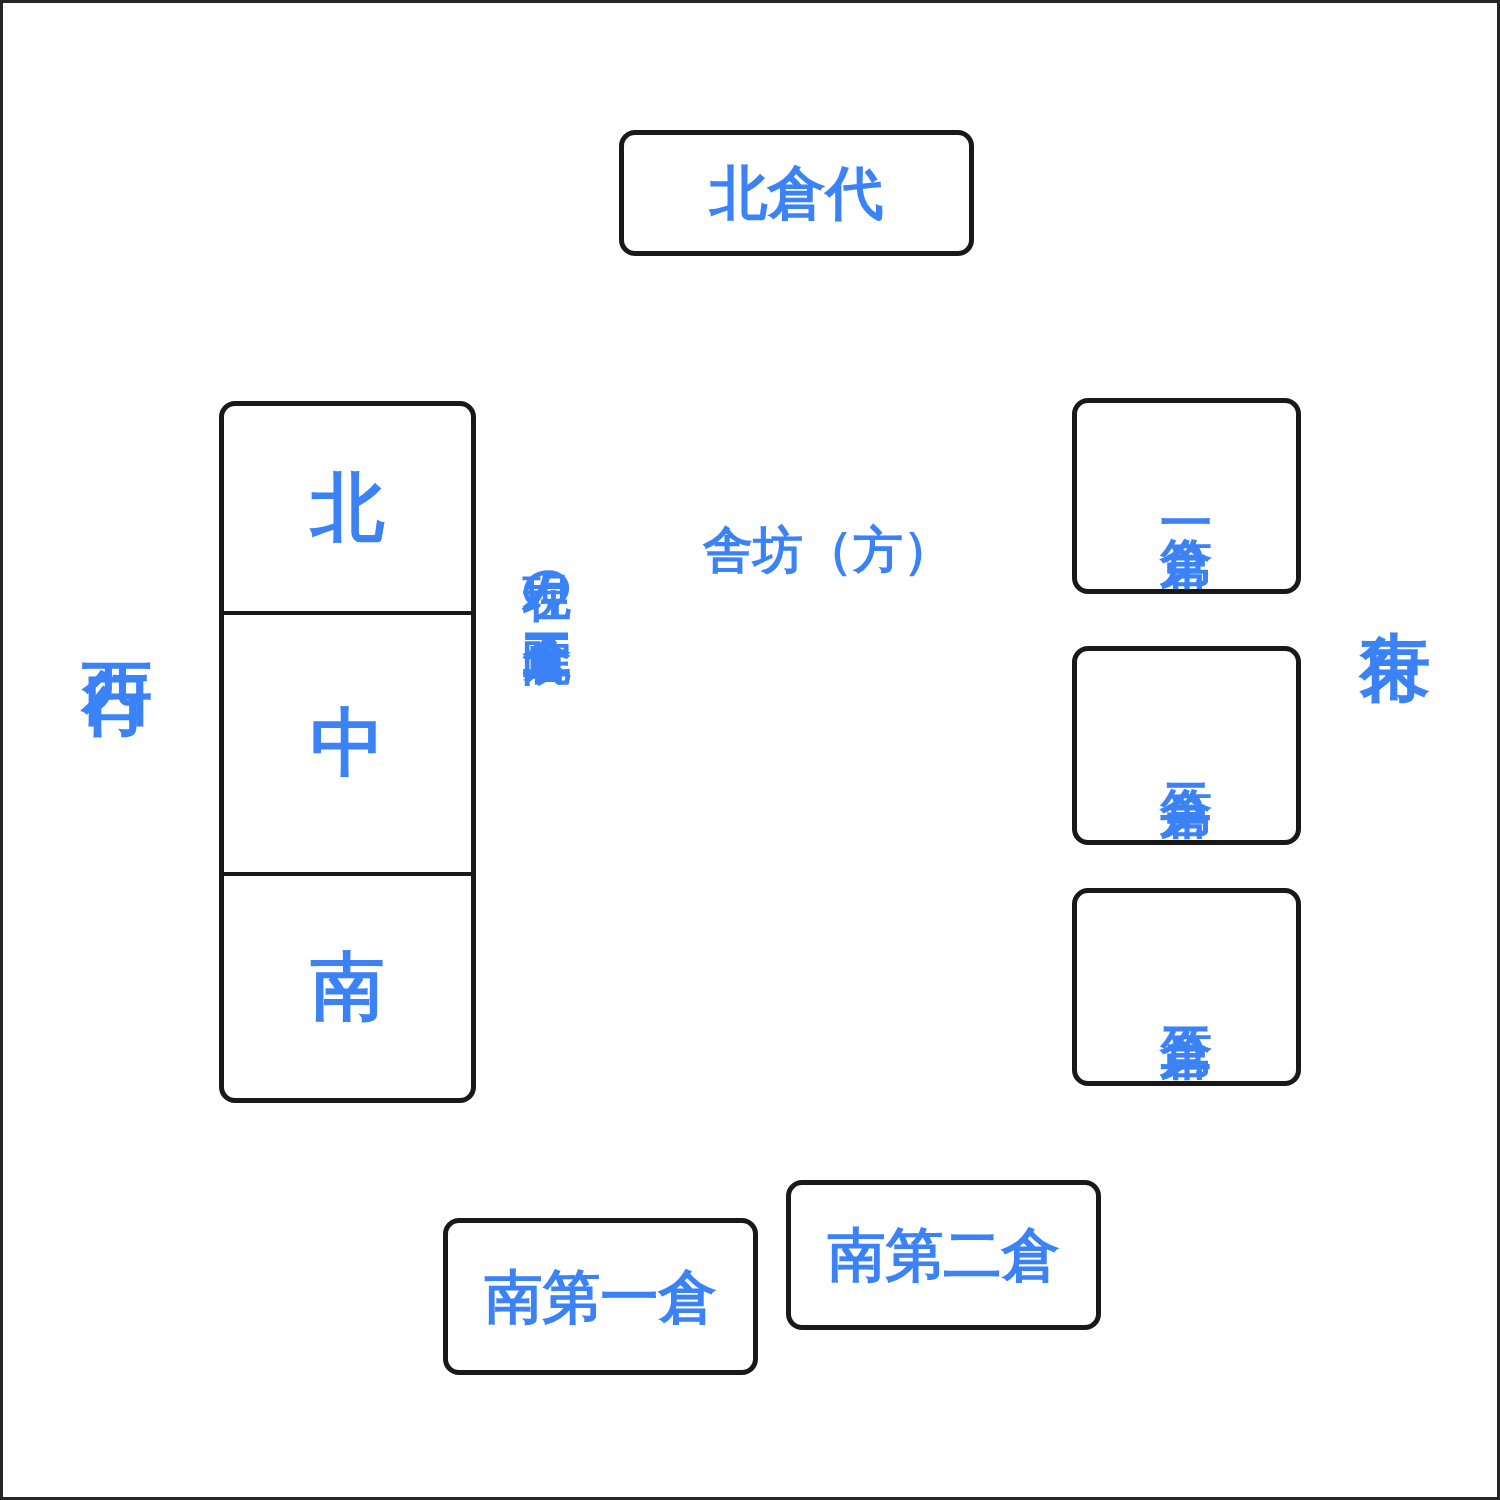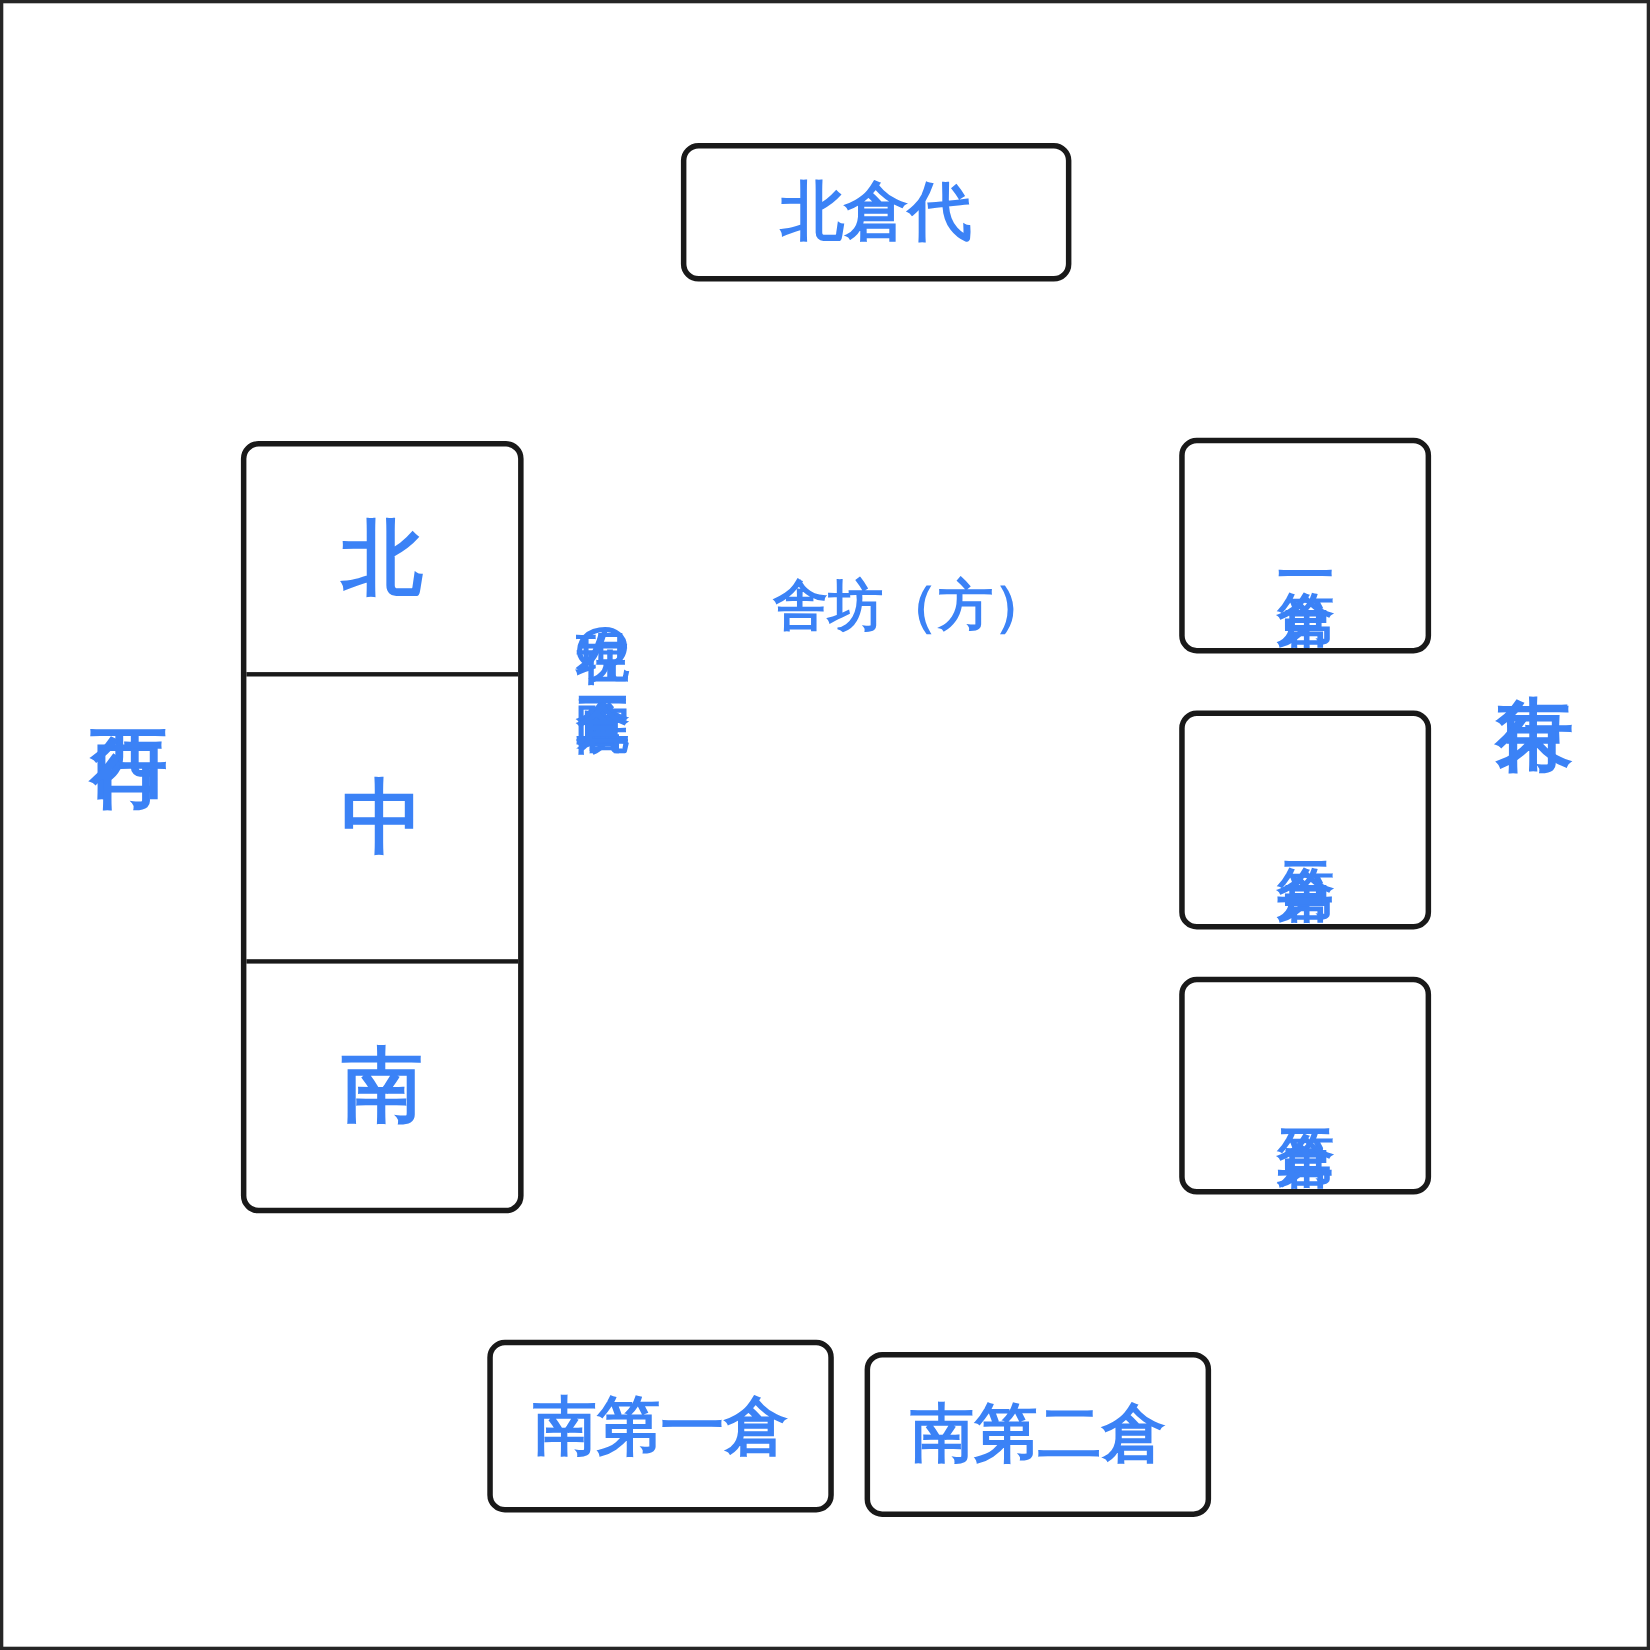--- a/index.html
+++ b/index.html
@@ -80,21 +80,21 @@
   .east-store-3 { left: 1069px; top: 885px; width: 229px; height: 198px; }
   .east-store-label {
     writing-mode: vertical-rl;
     text-orientation: upright;
     font-size: 52px;
     line-height: 1;
     white-space: nowrap;
   }
   
   .south-store-1 { left: 440px; top: 1175px; width: 315px; height: 157px; margin-top: 40px; }
-  .south-store-2 { left: 783px; top: 1226px; width: 315px; height: 150px; }
+  .south-store-2 { left: 783px; top: 1177px; width: 315px; height: 150px; }
 </style>
 </head>
 <body>
 
 <div class="canvas">
 
   <div class="box north-annex">
     <span class="label-h">北倉代</span>
   </div>
 

